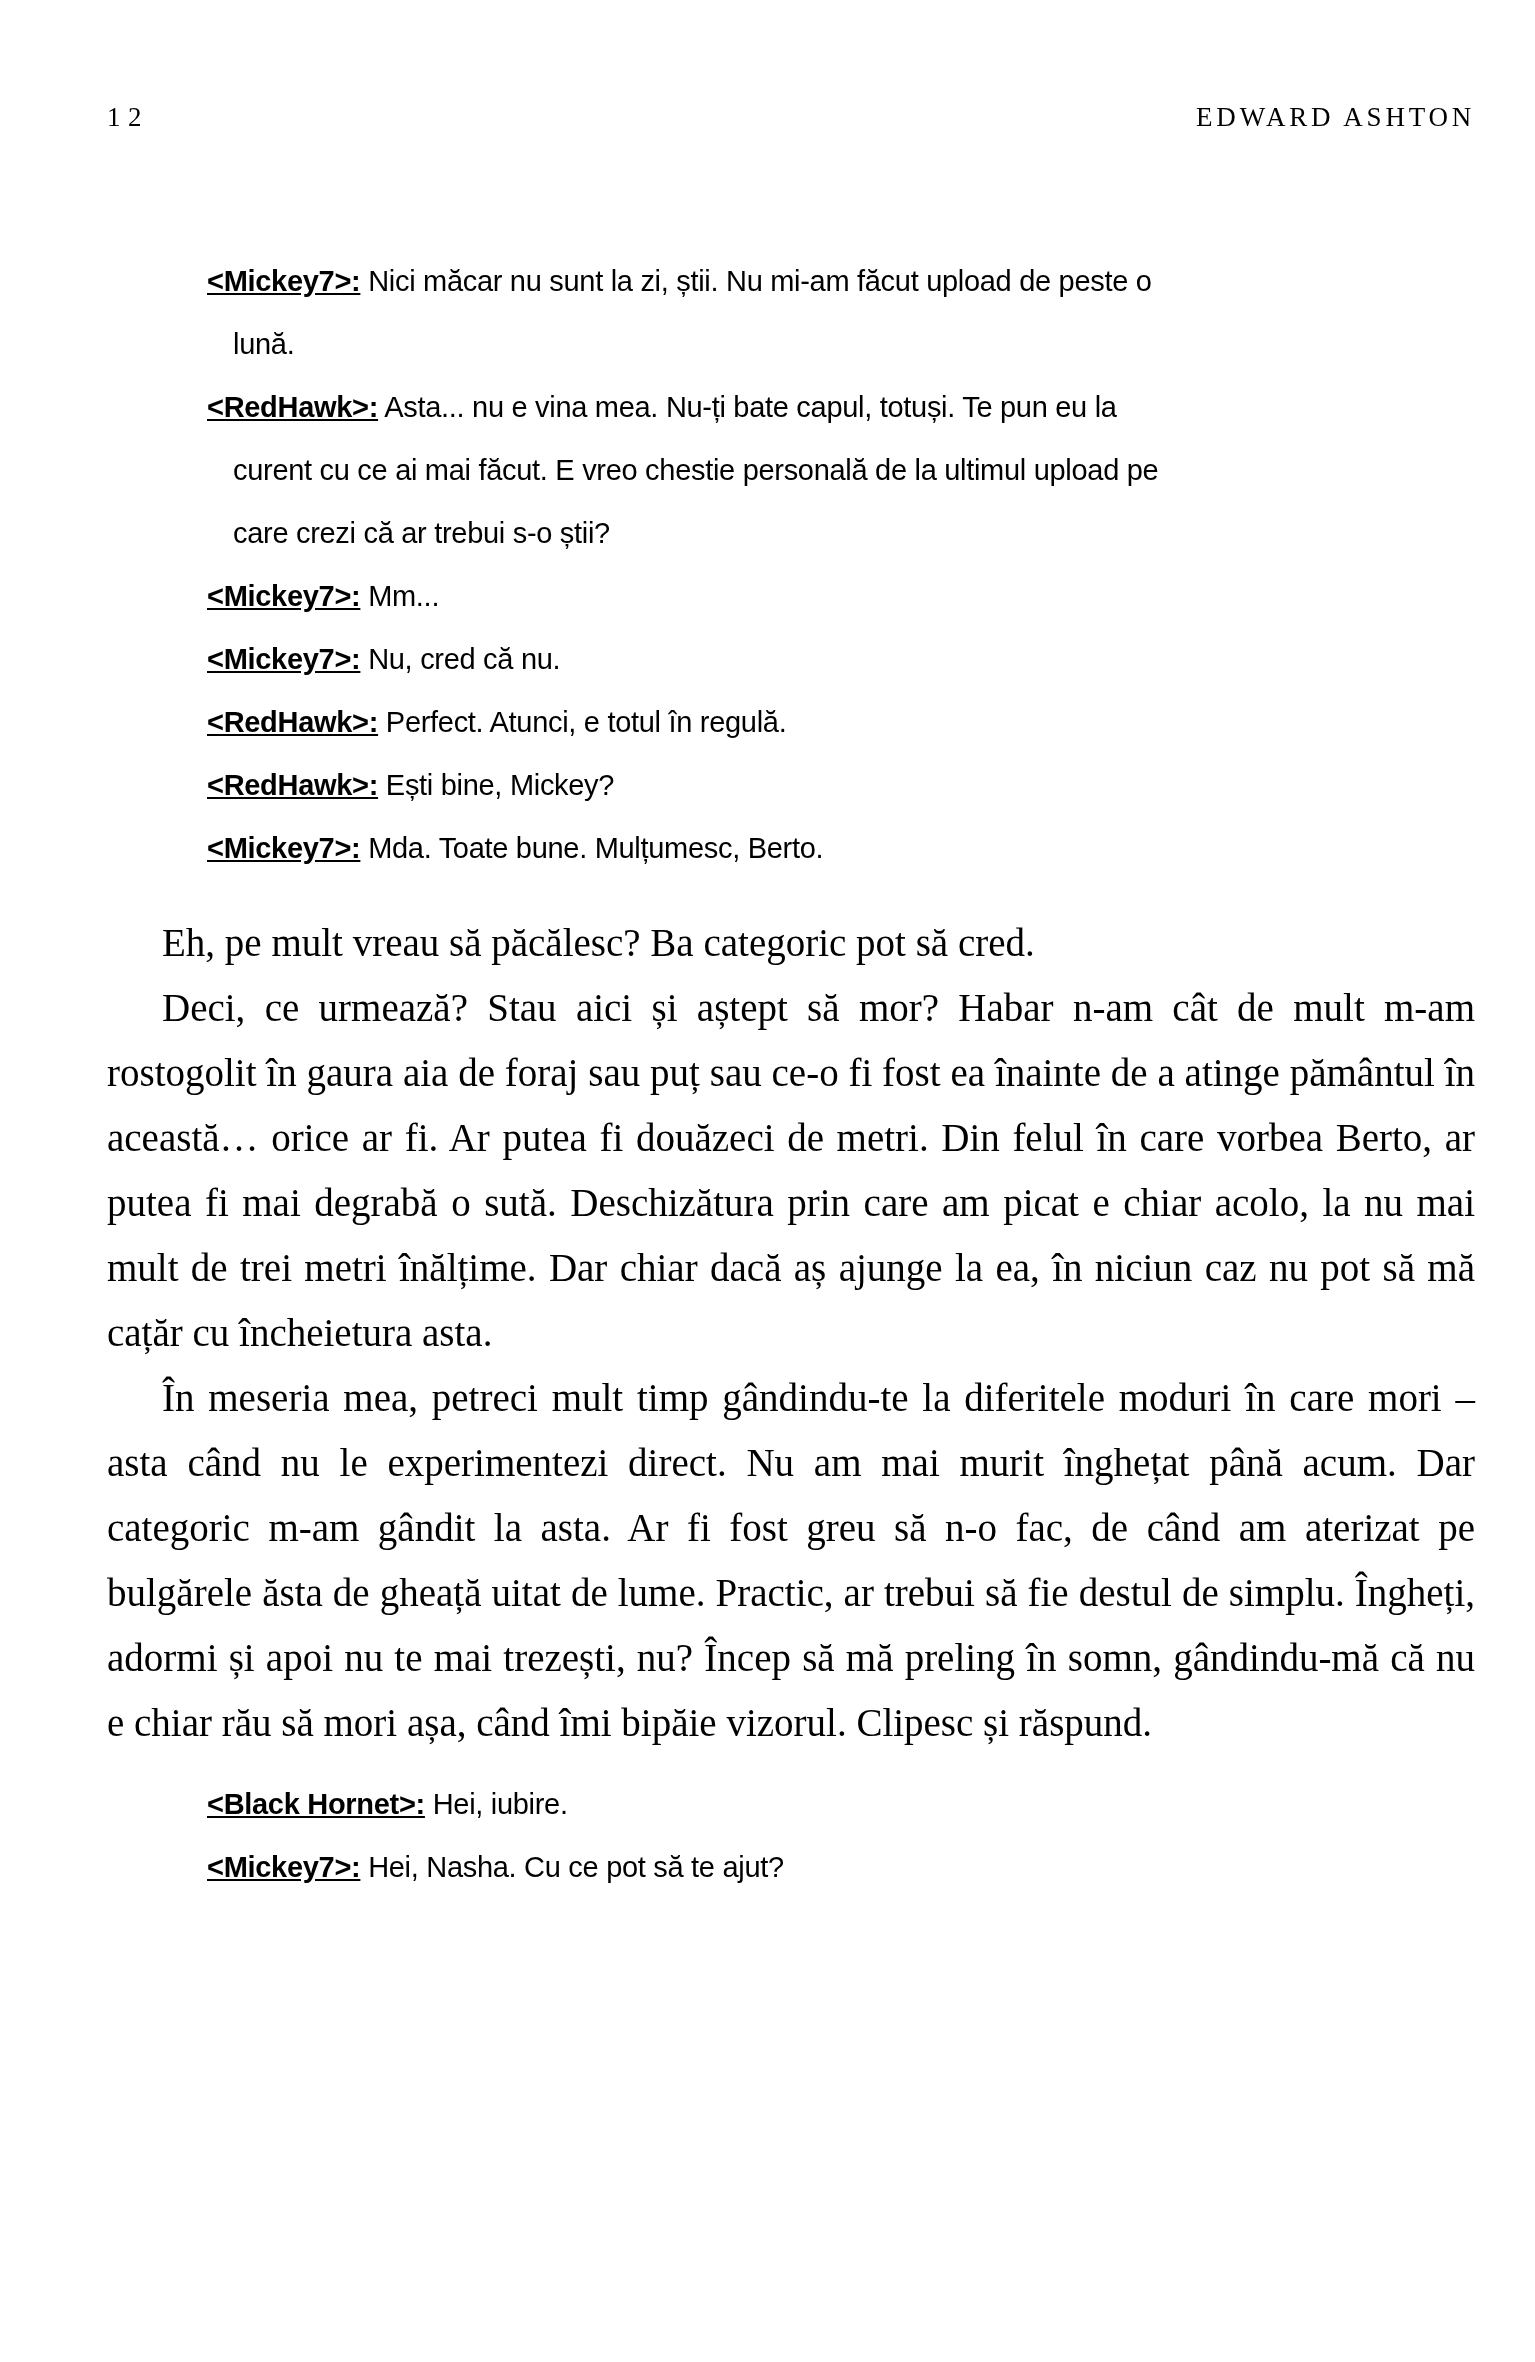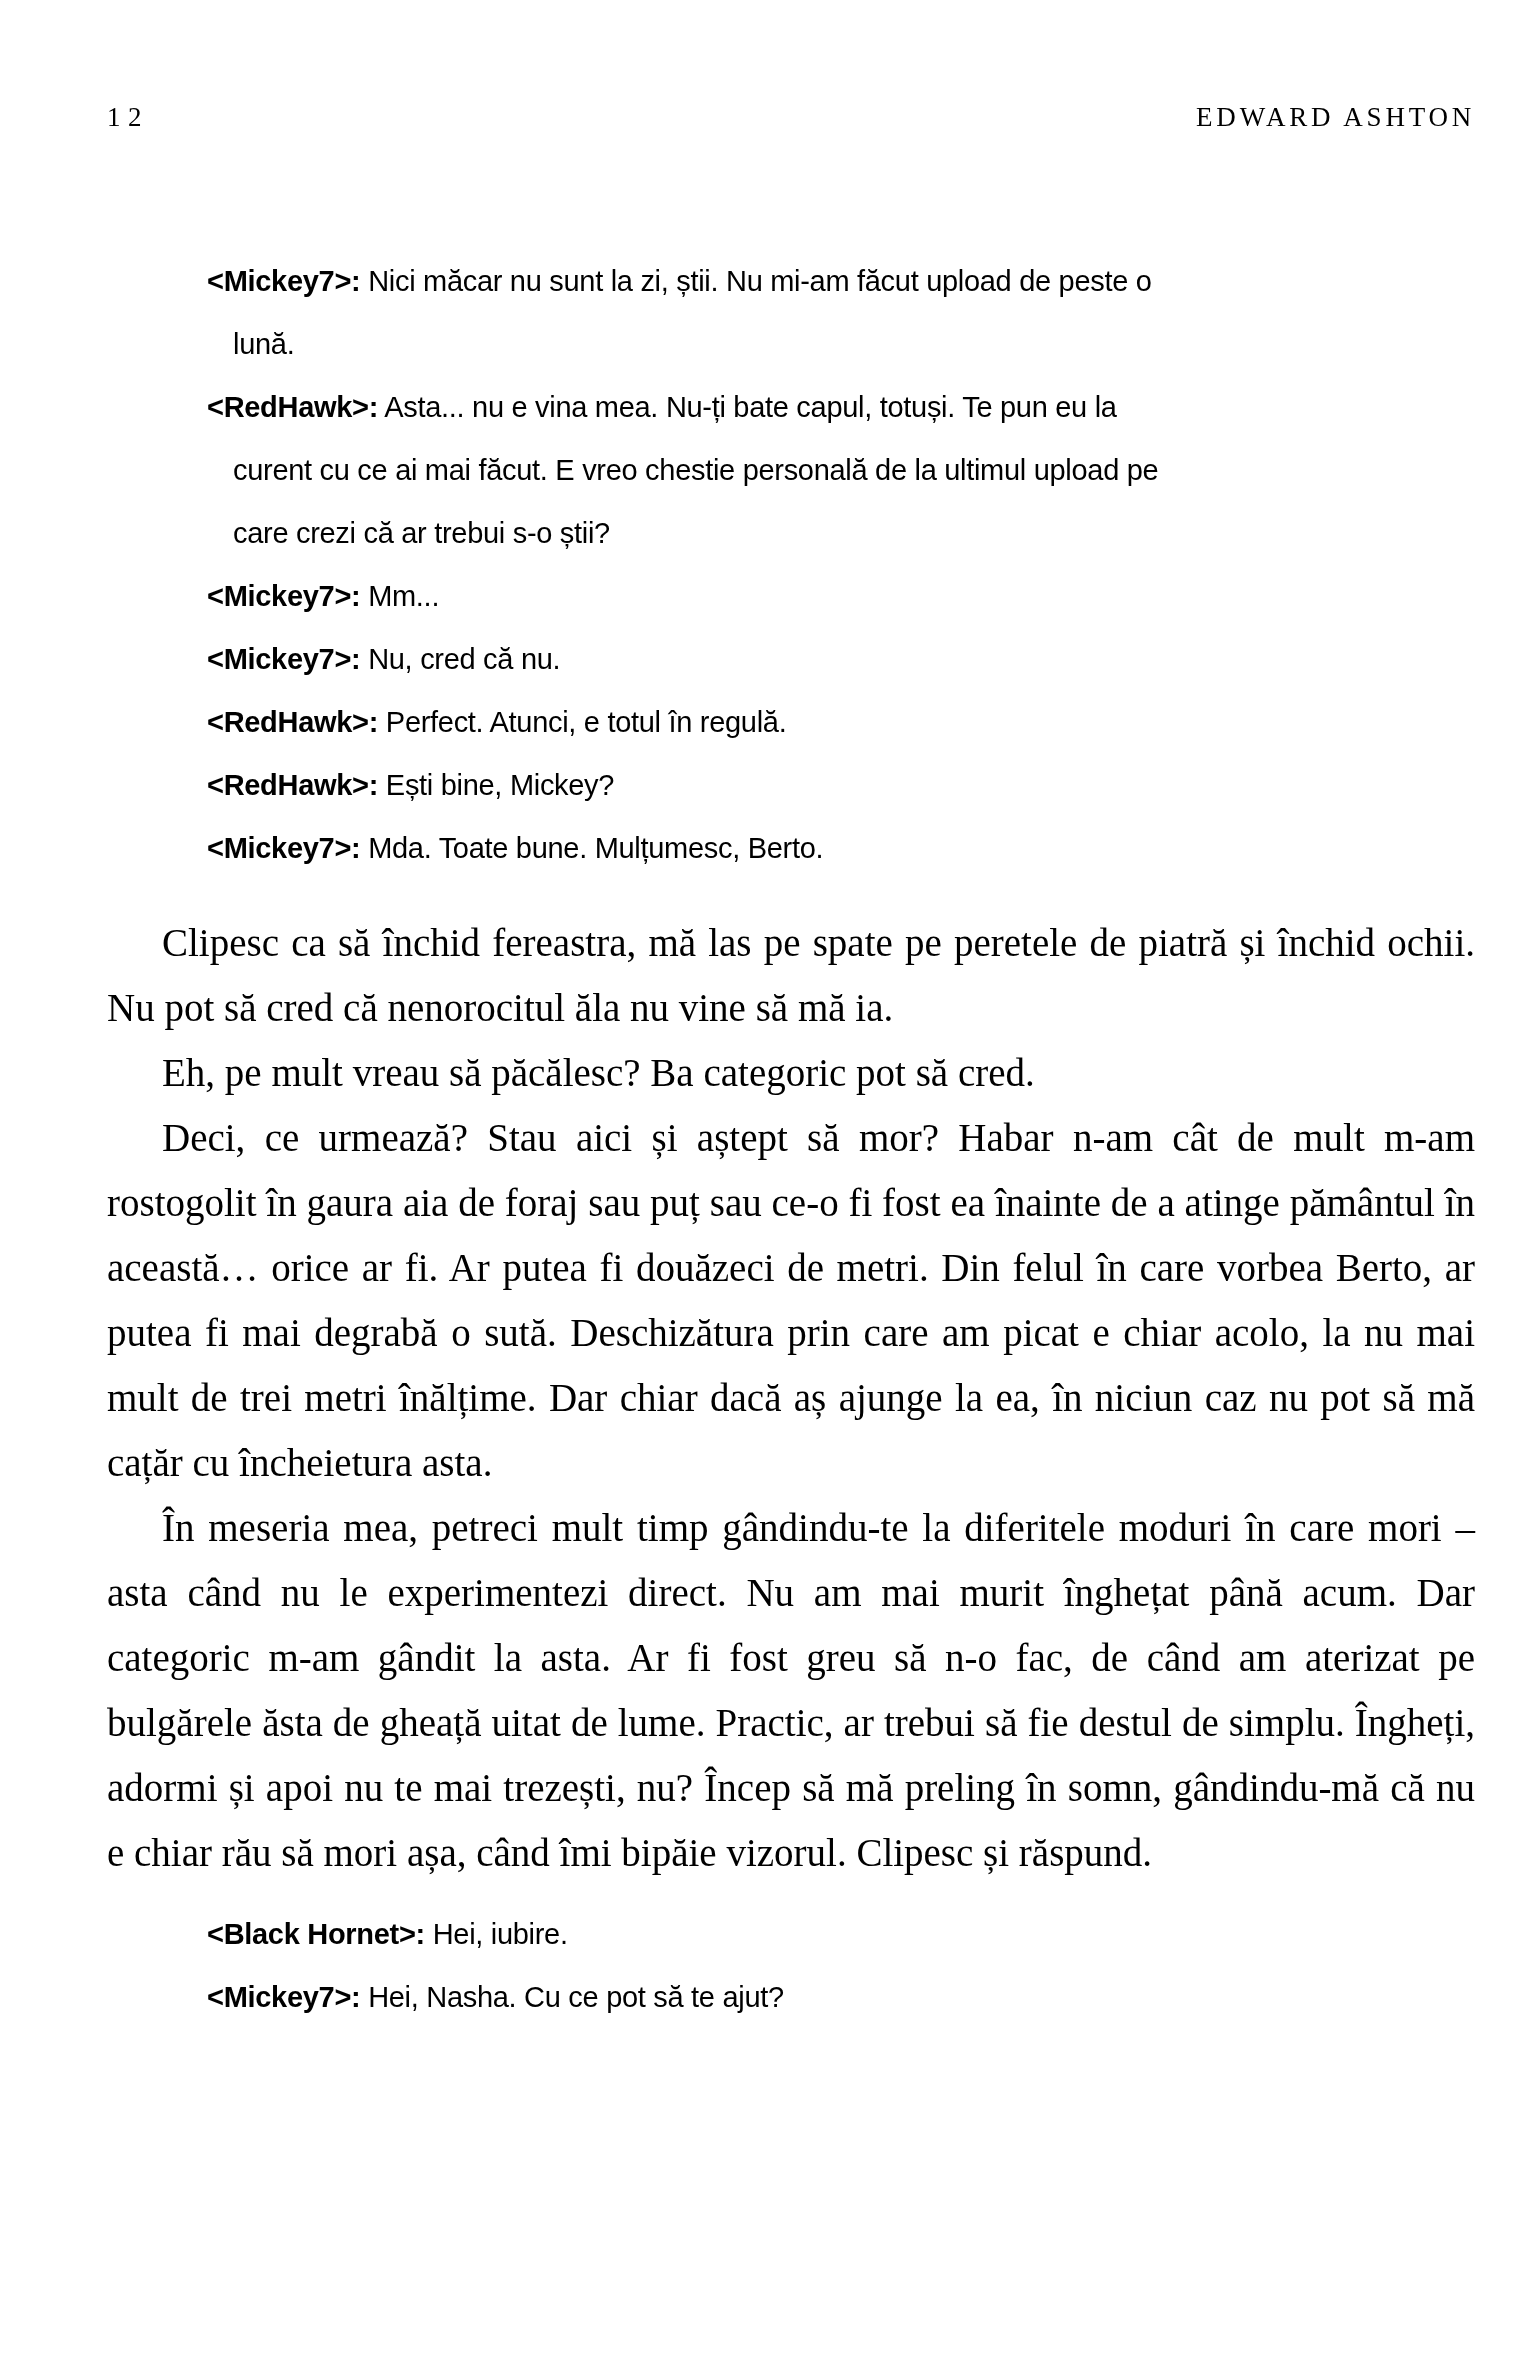--- a/index.html
+++ b/index.html
@@ -49,20 +49,21 @@
   .chat-bottom {
     margin-top: 18px;
   }
   .chat-entry {
     margin: 0;
     padding-left: 26px;
     text-indent: -26px;
   }
   .chat-tag {
     font-weight: 700;
+    text-decoration: underline;
   }
   .body-text {
     margin-top: 30px;
     font-family: "Liberation Serif", serif;
     font-size: 39px;
     line-height: 65px;
     text-align: justify;
   }
   .body-paragraph {
     margin: 0;
@@ -83,21 +84,20 @@
       <p class="chat-entry"><b class="chat-tag">&lt;Mickey7&gt;:</b> Nici măcar nu sunt la zi, știi. Nu mi-am făcut upload de peste o lună.</p>
       <p class="chat-entry"><b class="chat-tag">&lt;RedHawk&gt;:</b> Asta... nu e vina mea. Nu-ți bate capul, totuși. Te pun eu la curent cu ce ai mai făcut. E vreo chestie personală de la ultimul upload pe care crezi că ar trebui s-o știi?</p>
       <p class="chat-entry"><b class="chat-tag">&lt;Mickey7&gt;:</b> Mm...</p>
       <p class="chat-entry"><b class="chat-tag">&lt;Mickey7&gt;:</b> Nu, cred că nu.</p>
       <p class="chat-entry"><b class="chat-tag">&lt;RedHawk&gt;:</b> Perfect. Atunci, e totul în regulă.</p>
       <p class="chat-entry"><b class="chat-tag">&lt;RedHawk&gt;:</b> Ești bine, Mickey?</p>
       <p class="chat-entry"><b class="chat-tag">&lt;Mickey7&gt;:</b> Mda. Toate bune. Mulțumesc, Berto.</p>
     </div>
 
   <div class="body-text" id="body-text">
-      <p class="body-paragraph">Clipesc ca să închid fereastra, mă las pe spate pe peretele de piatră și închid ochii. Nu pot să cred că nenorocitul ăla nu vine să mă ia.</p>
       <p class="body-paragraph">Eh, pe mult vreau să păcălesc? Ba categoric pot să cred.</p>
       <p class="body-paragraph">Deci, ce urmează? Stau aici și aștept să mor? Habar n-am cât de mult m-am rostogolit în gaura aia de foraj sau puț sau ce-o fi fost ea înainte de a atinge pământul în această… orice ar fi. Ar putea fi douăzeci de metri. Din felul în care vorbea Berto, ar putea fi mai degrabă o sută. Deschizătura prin care am picat e chiar acolo, la nu mai mult de trei metri înălțime. Dar chiar dacă aș ajunge la ea, în niciun caz nu pot să mă cațăr cu încheietura asta.</p>
       <p class="body-paragraph">În meseria mea, petreci mult timp gândindu-te la diferitele moduri în care mori – asta când nu le experimentezi direct. Nu am mai murit înghețat până acum. Dar categoric m-am gândit la asta. Ar fi fost greu să n-o fac, de când am aterizat pe bulgărele ăsta de gheață uitat de lume. Practic, ar trebui să fie destul de simplu. Îngheți, adormi și apoi nu te mai trezești, nu? Încep să mă preling în somn, gândindu-mă că nu e chiar rău să mori așa, când îmi bipăie vizorul. Clipesc și răspund.</p>
     </div>
 
   <div class="chat-block chat-bottom" id="chat-bottom">
       <p class="chat-entry"><b class="chat-tag">&lt;Black Hornet&gt;:</b> Hei, iubire.</p>
       <p class="chat-entry"><b class="chat-tag">&lt;Mickey7&gt;:</b> Hei, Nasha. Cu ce pot să te ajut?</p>
     </div>
 

